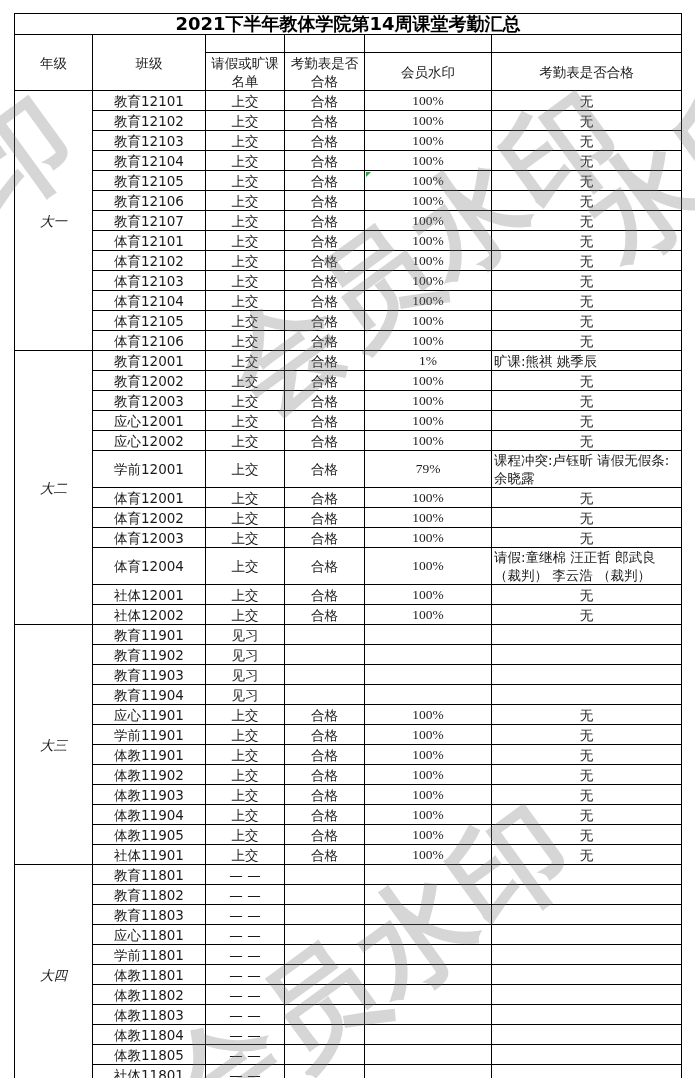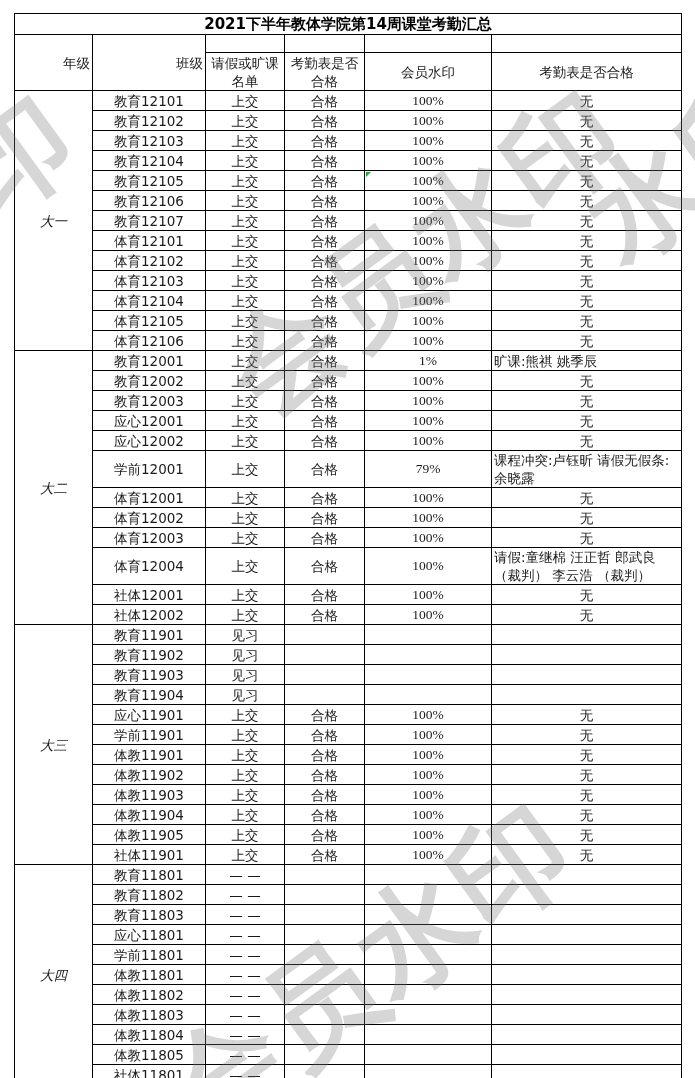--- a/index.html
+++ b/index.html
@@ -25,26 +25,26 @@
     text-align:center;
     vertical-align:middle;
     font-size:13.5px;
     color:#1a1a1a;
     font-weight:normal;
     line-height:18px;
     overflow:hidden;
   }
   tr.title-row td {
     height:20px;
-    font-size:15px;
+    font-size:18px;
     font-weight:bold;
     color:#000;
     line-height:20px;
   }
-  tr.band-row td { height:17px;text-align:right; }
+  tr.band-row td { height:17px; }
   tr.header-row td { height:37px; font-size:13.5px; }
   td.grade-cell { font-size:14px;font-style:italic; }
   tbody td { height:19px; }
   td.c3 { font-family:Liberation Serif, serif; font-size:11px; }
   td.c4.left { text-align:left; }
   td.rel { position:relative; }
   .green-tri {
     position:absolute; left:1px; top:1px;
     width:0; height:0;
     border-top:5px solid #2f9e41;

